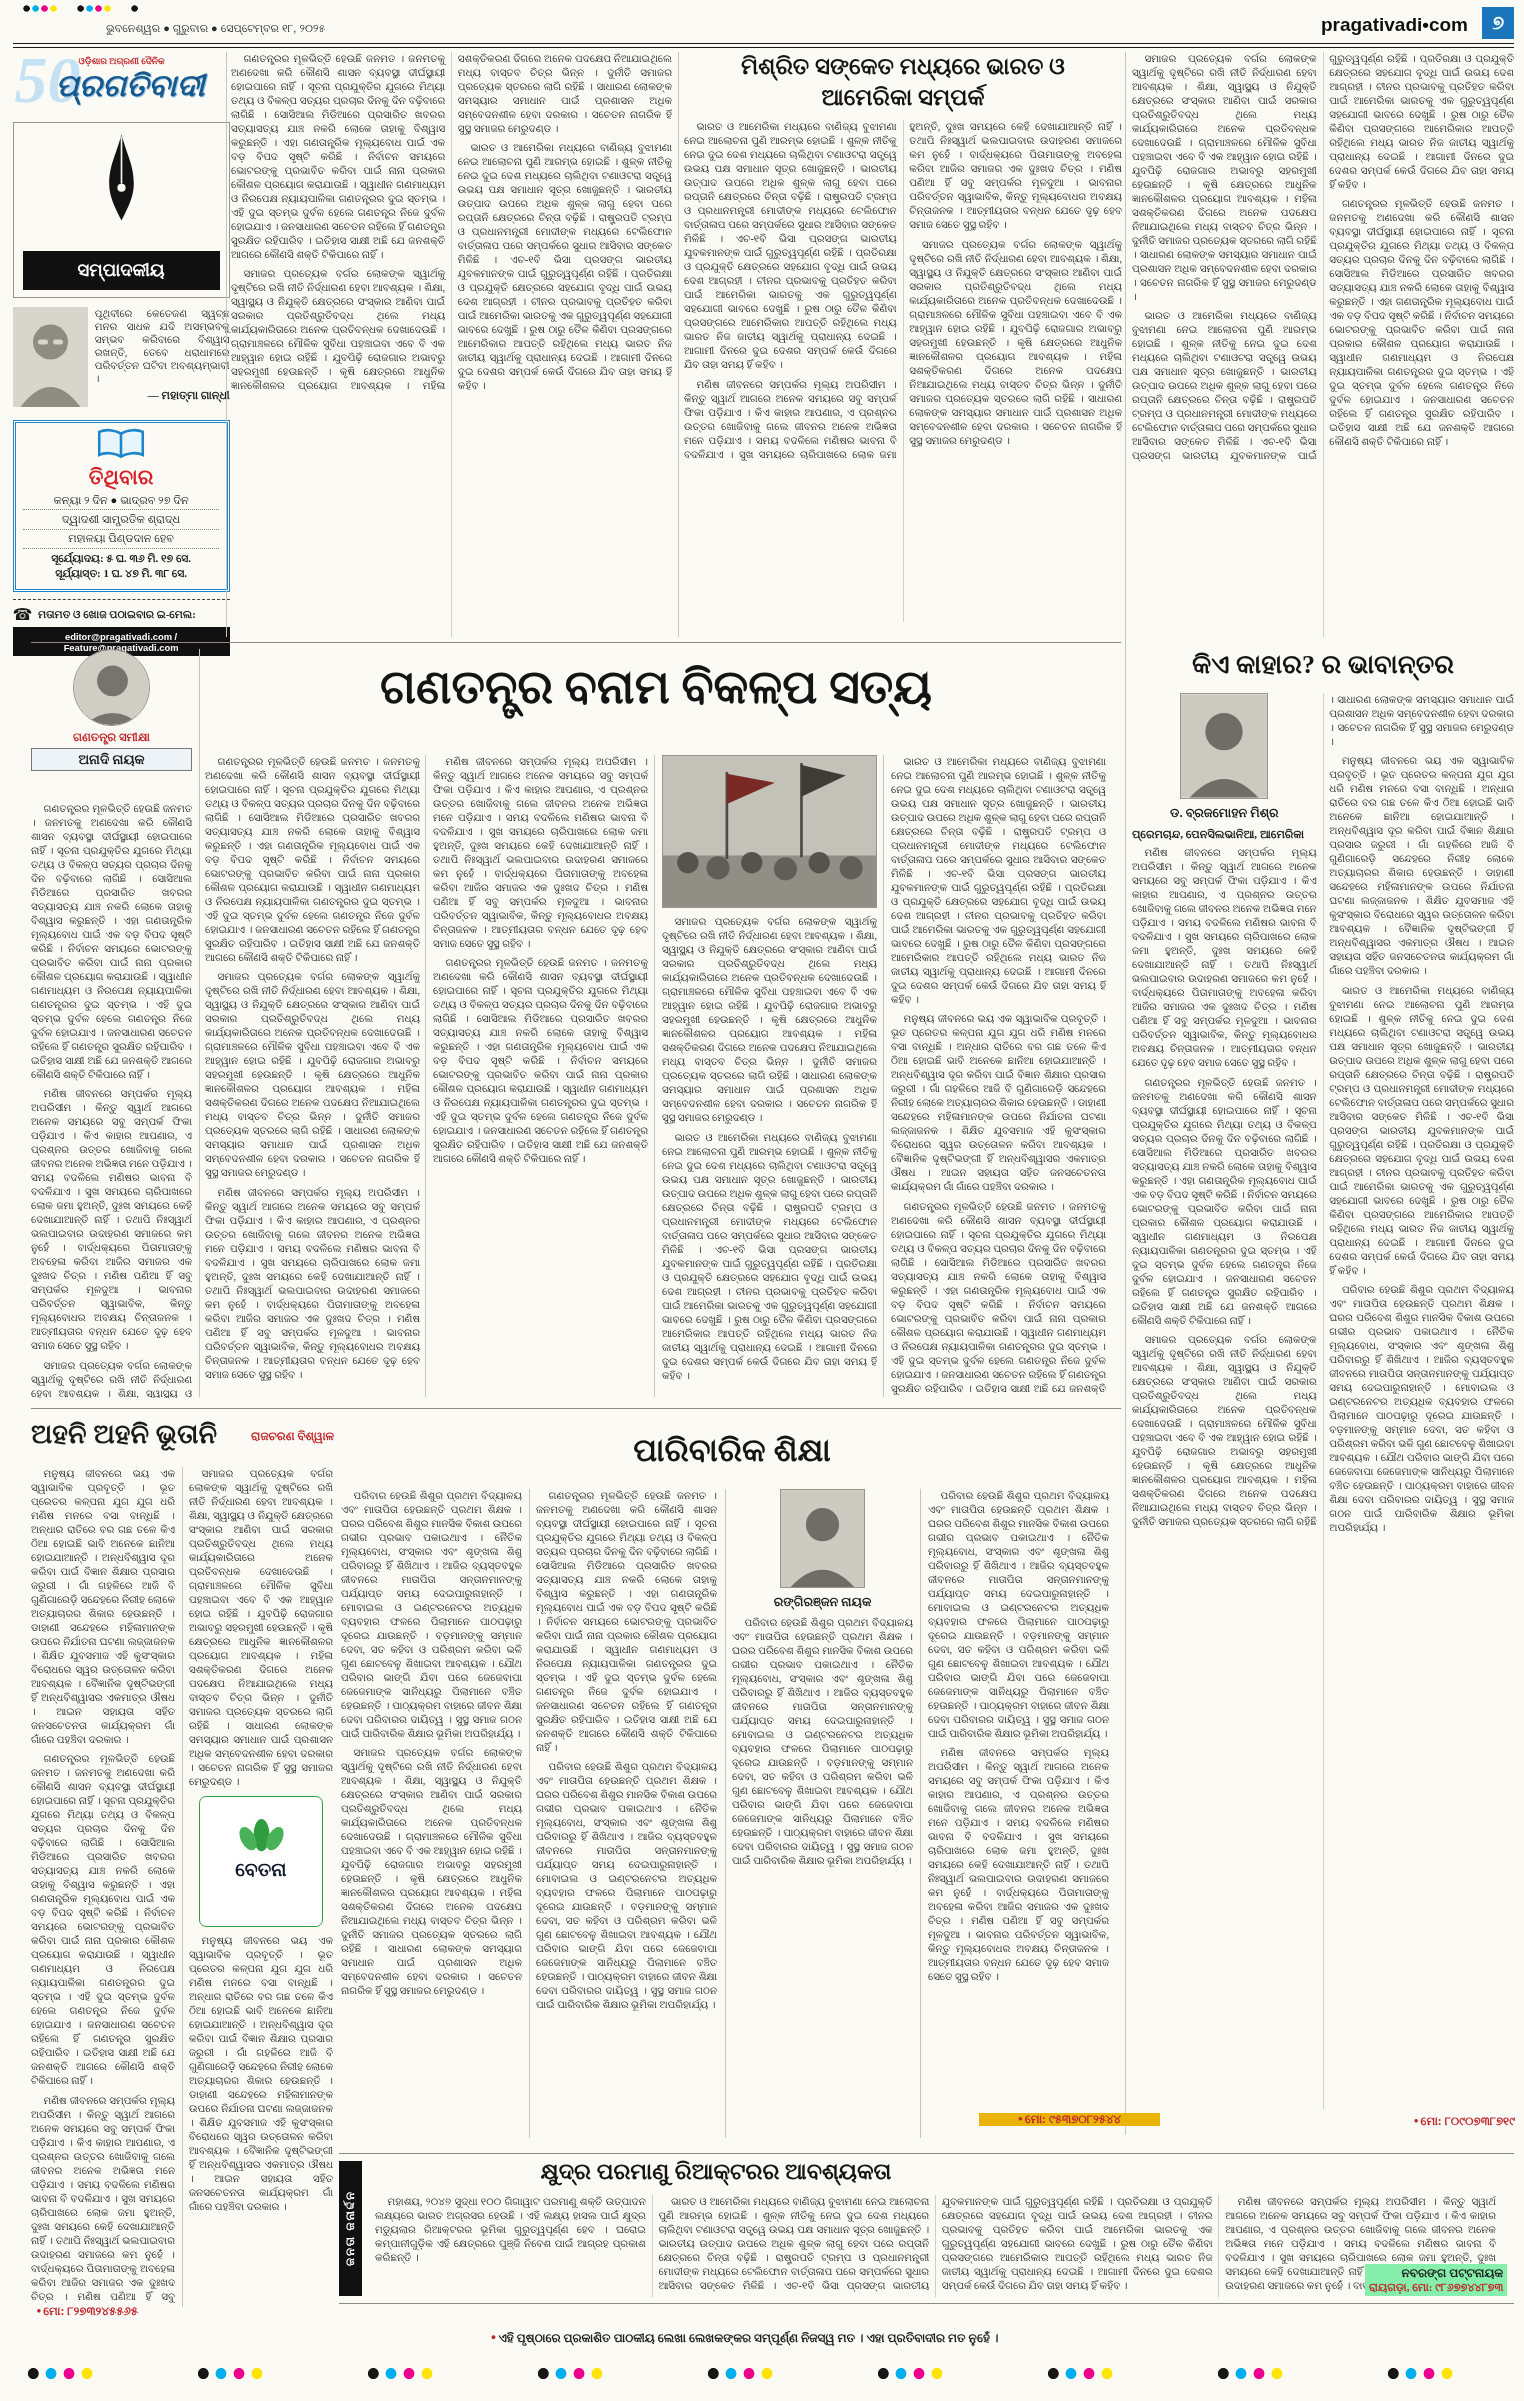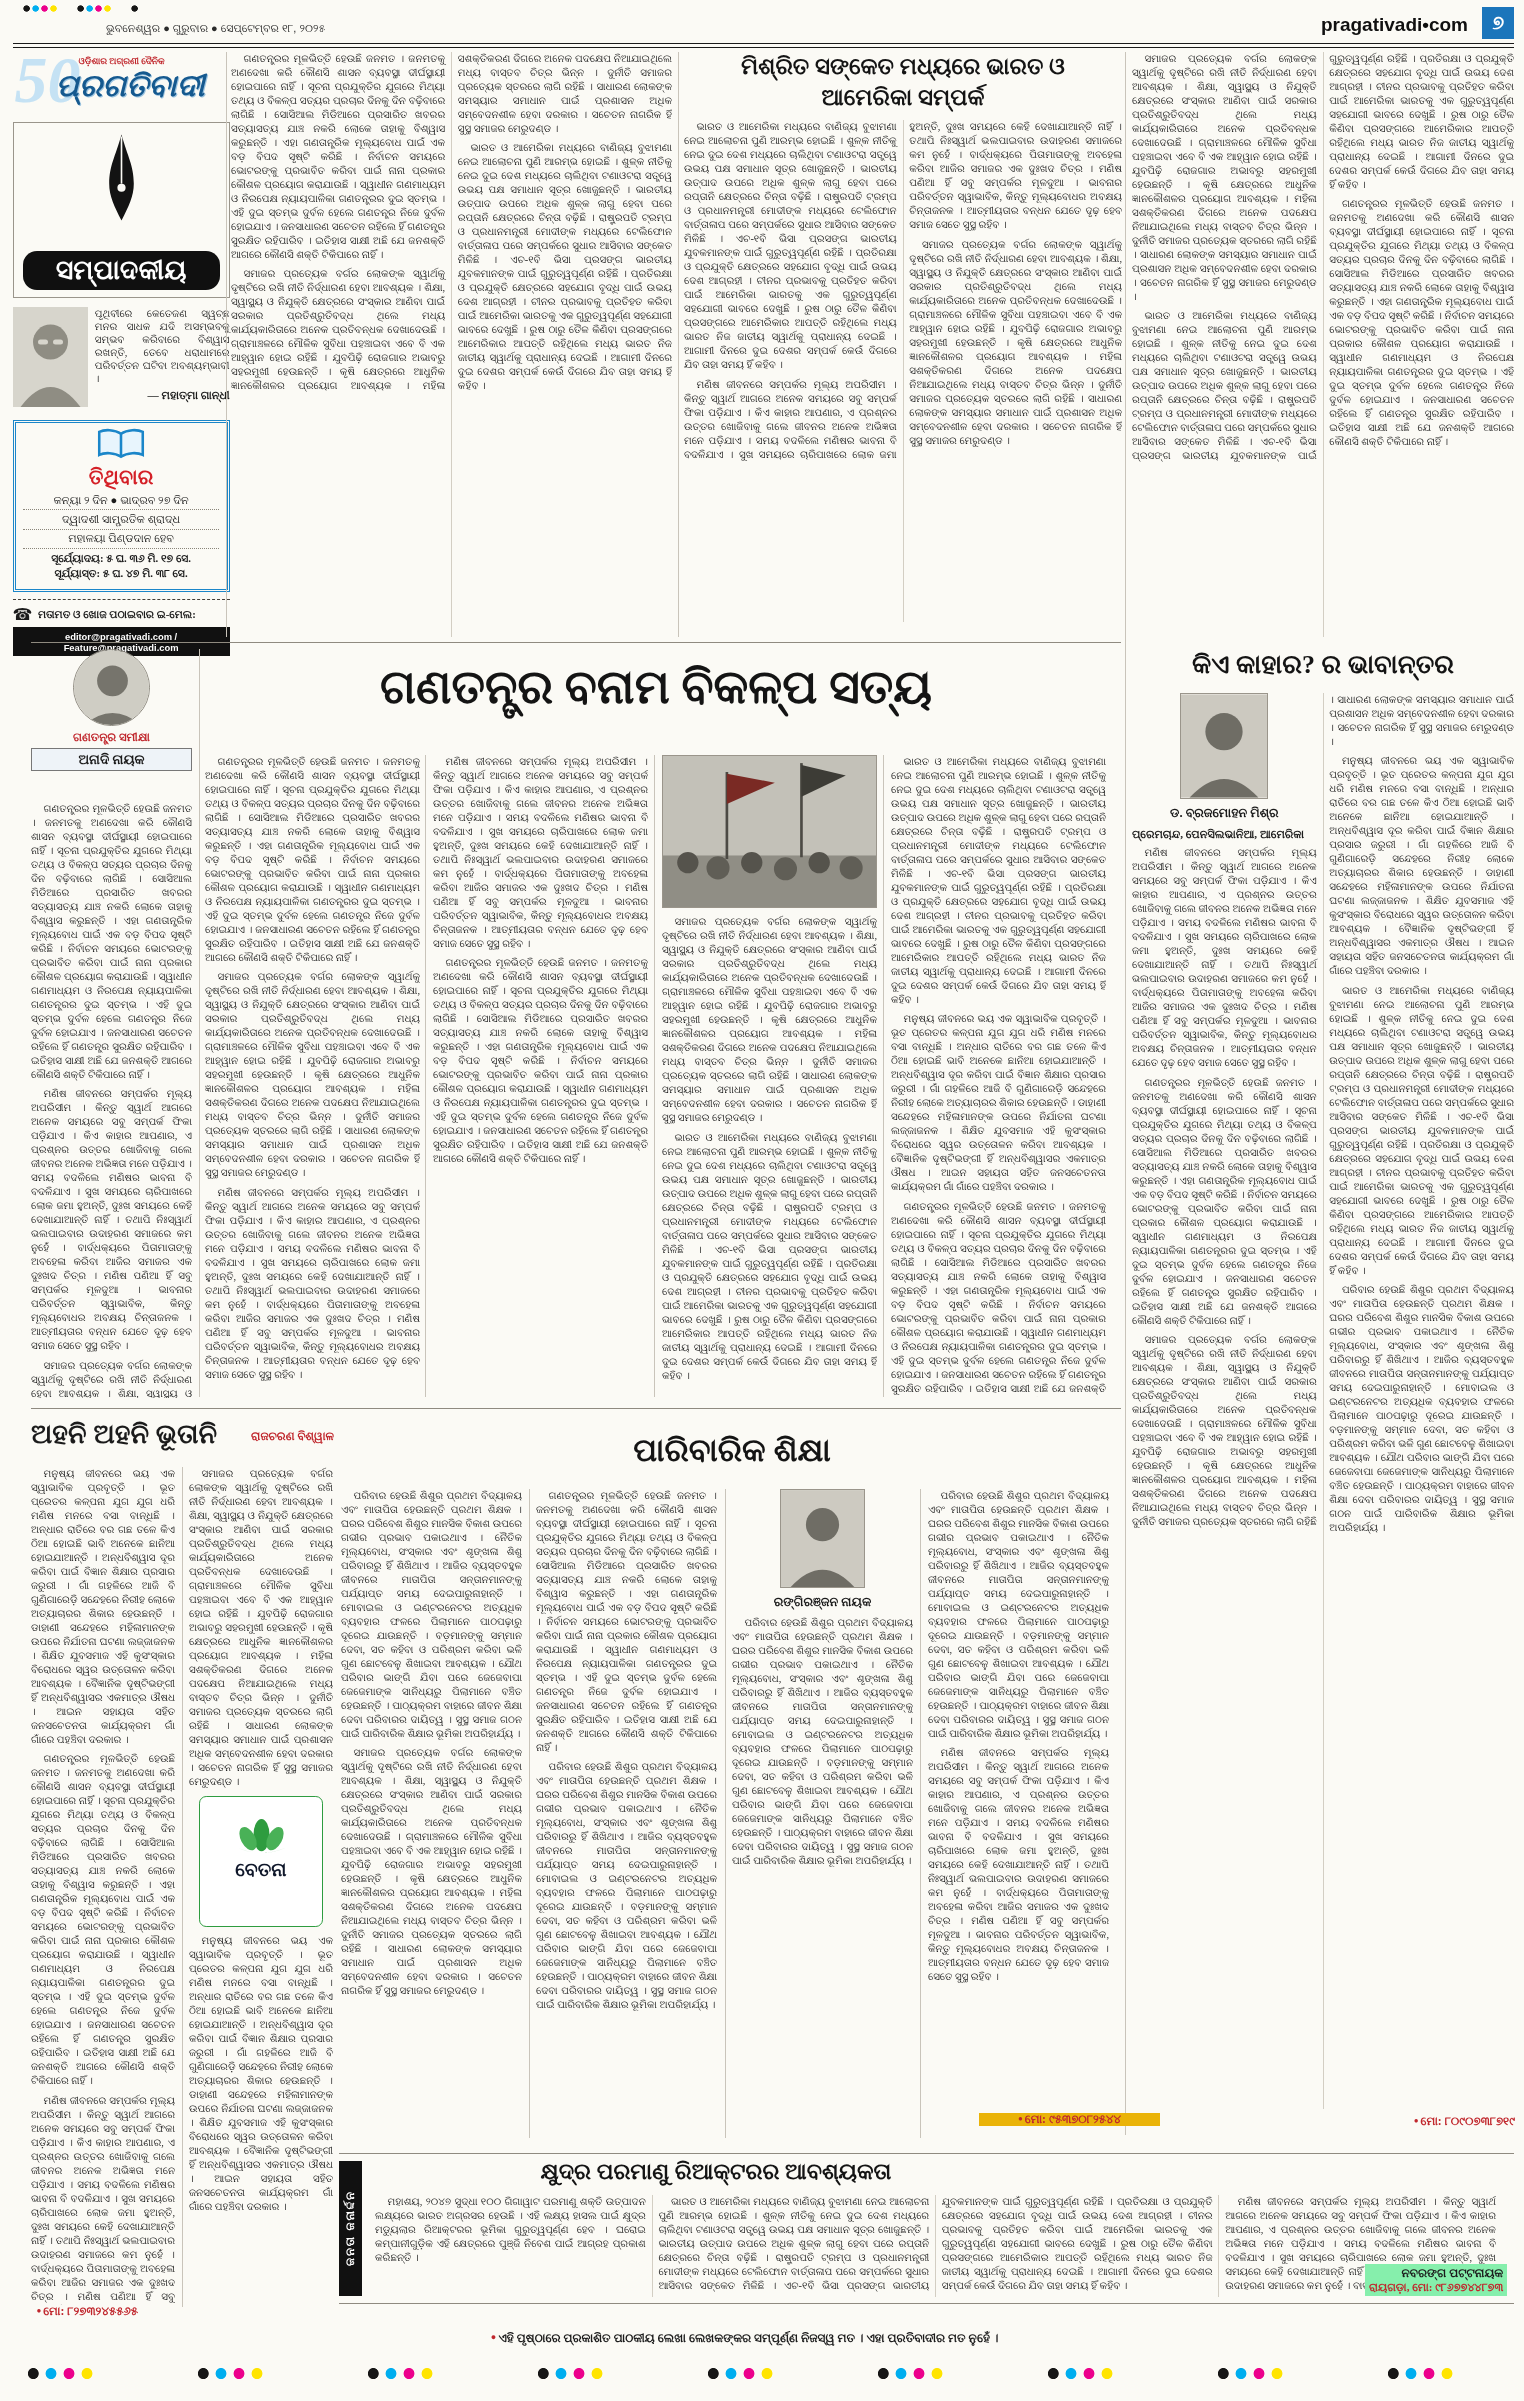--- a/index.html
+++ b/index.html
@@ -26,21 +26,21 @@
  radial-gradient(circle at 12.6px 3.6px,#00aeef 2.9px,transparent 3.6px),
  radial-gradient(circle at 21.5px 3.6px,#ec008c 2.9px,transparent 3.6px),
  radial-gradient(circle at 30.5px 3.6px,#ffe400 2.9px,transparent 3.6px)}
 .dateline{font-size:11px;color:#2a2a2a;font-family:"Liberation Sans",sans-serif}
 .site{font-size:19px;font-weight:bold;color:#101010;font-family:"Liberation Sans",sans-serif}
 .pagenum{width:32px;height:32px;background:#1b75bb;color:#fff;display:flex;align-items:center;justify-content:center;font-size:19px;font-weight:bold}
 .masthead .fifty{position:absolute;left:1.8px;top:-5.4px;font-size:66px;font-weight:bold;font-style:italic;color:#c5e2f4;line-height:1}
 .masthead .tagline{position:absolute;left:66px;top:3.6px;font-size:9px;color:#c0272d;font-weight:bold}
 .masthead .logo{position:absolute;left:43px;top:16px;font-size:31px;font-weight:bold;font-style:italic;color:#15598f;text-shadow:0.9px 0.9px 0 #9cc4e0}
 .edblock{border:0.9px solid #9a958b;text-align:center;padding-top:7.2px}
-.edbar{position:absolute;left:9px;right:9px;bottom:7.2px;height:39px;background:#101010;border-radius:14px;color:#fff;display:flex;align-items:center;justify-content:center;font-size:27px;font-weight:bold}
+.edbar{position:absolute;left:9px;right:9px;bottom:7.2px;height:39px;background:#101010;border-radius:0;color:#fff;display:flex;align-items:center;justify-content:center;font-size:18px;font-weight:bold}
 .quoteblk{display:flex;gap:7.2px}
 .quoteblk .qtext{font-size:10.3px;line-height:13px;text-align:justify}
 .quoteblk .qauth{font-size:11.2px;font-weight:bold;text-align:right;margin-top:3.6px}
 .tithi{border:3.6px double #1b86c9;padding:5.4px 7.2px;text-align:center;overflow:hidden}
 .tithi .ttitle{color:#d42027;font-size:20.6px;font-weight:bold;margin:1.8px 0}
 .tithi .tline{font-size:11.2px;padding:2.7px 0;border-bottom:0.9px dotted #8a857a}
 .tithi .tsun{font-size:10.8px;font-weight:bold;padding:2.7px 0}
 .contact{border-top:1.8px dashed #44403a;padding-top:4.5px}
 .contact .crow{display:flex;align-items:center;gap:5.4px;font-size:10.8px;font-weight:bold}
 .contact .cphone{font-size:16px;font-family:"DejaVu Sans",sans-serif}
@@ -115,21 +115,21 @@
       <svg width="56" height="32" viewBox="0 0 80 50">
           <path d="M40 9 C30 2 14 2 6 6 L6 42 C14 38 30 38 40 45 C50 38 66 38 74 42 L74 6 C66 2 50 2 40 9 Z" fill="#e8f5fd" stroke="#1b86c9" stroke-width="4"></path>
           <line x1="40" y1="9" x2="40" y2="45" stroke="#1b86c9" stroke-width="4"></line>
         </svg>
     </span>
     <div class="ttitle">ତିଥିବାର</div>
     <div class="tline">କନ୍ୟା ୨ ଦିନ ● ଭାଦ୍ରବ ୨୭ ଦିନ</div>
     <div class="tline">ଦ୍ୱାଦଶୀ ସାମ୍ପ୍ରତିକ ଶ୍ରାଦ୍ଧ</div>
     <div class="tline">ମହାଳୟା ପିଣ୍ଡଦାନ ହେବ</div>
     <div class="tsun">ସୂର୍ଯ୍ୟୋଦୟ: ୫ ଘ. ୩୬ ମି. ୧୭ ସେ.</div>
-    <div class="tsun" style="padding-top:0">ସୂର୍ଯ୍ୟାସ୍ତ: ୫ ଘ. ୪୭ ମି. ୩୮ ସେ.</div>
+    <div class="tsun" style="padding-top:0">ସୂର୍ଯ୍ୟାସ୍ତ: 1 ଘ. ୪୭ ମି. ୩୮ ସେ.</div>
   </div>
 
   <div class="abs contact" style="left:12.6px;top:599px;width:217px;height:56px">
     <div class="crow">
       <span class="cphone">☎</span>
       <span>ମତାମତ ଓ ଖୋଜ ପଠାଇବାର ଇ-ମେଲ:</span>
     </div>
     <div class="cstrip">editor@pragativadi.com / Feature@pragativadi.com</div>
   </div>
 

